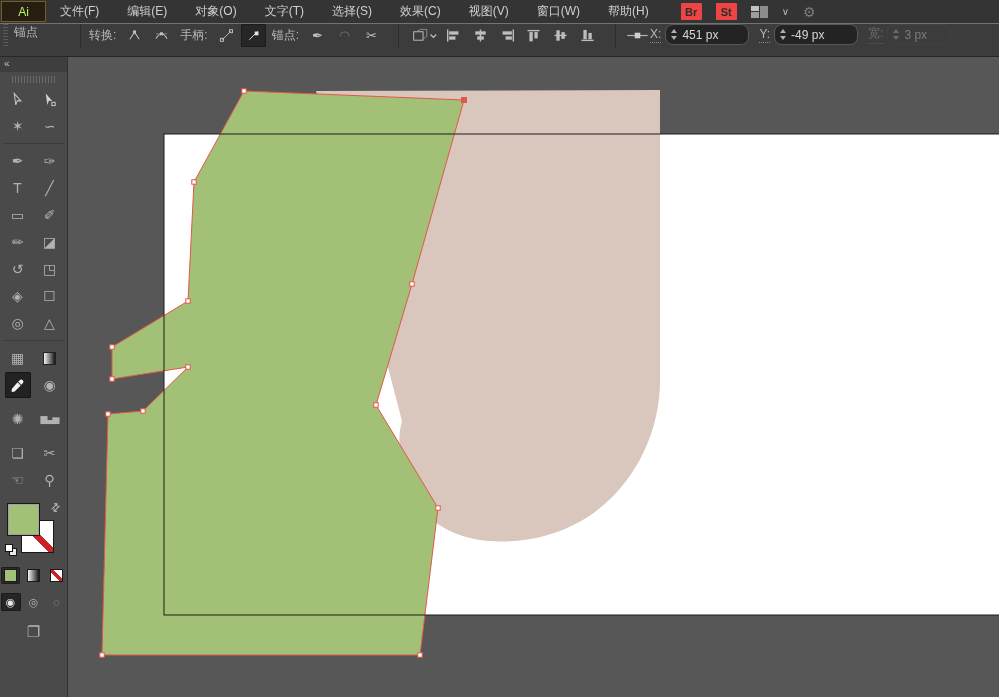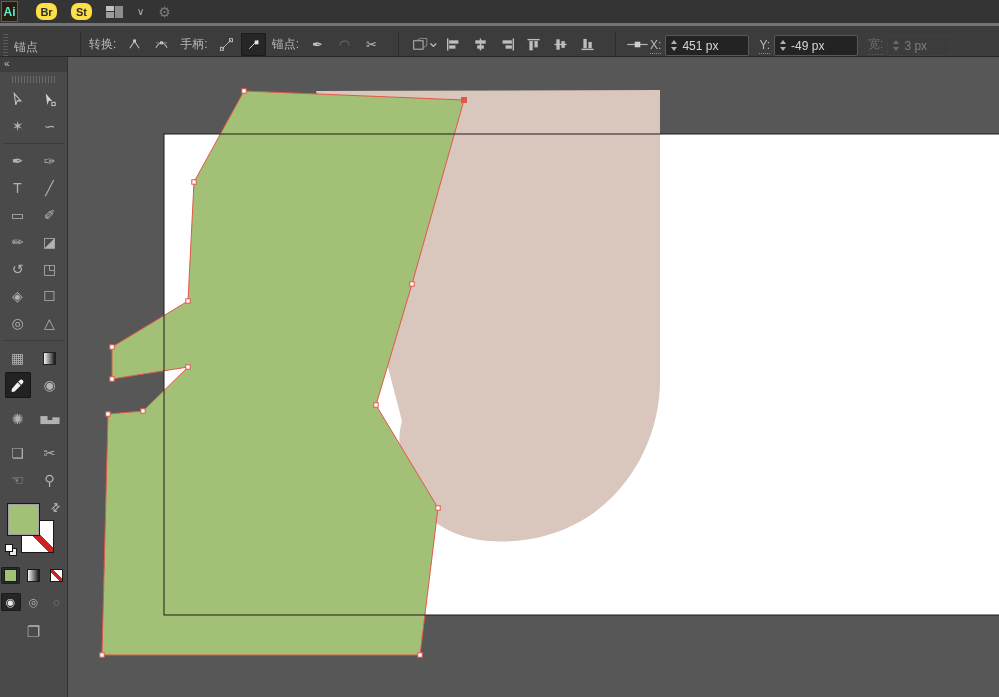--- a/index.html
+++ b/index.html
@@ -2,46 +2,46 @@
 <html><head>
 <meta charset="utf-8">
 <style>
   * { margin:0; padding:0; box-sizing:border-box; }
   html,body { width:999px; height:697px; overflow:hidden; }
   body { font-family:"Liberation Sans","DejaVu Sans",sans-serif; background:#3d3d3d; }
   .app { width:999px; height:697px; display:flex; flex-direction:column; background:#343434; }
 
   
   .menubar { height:23px; background:#343434; display:flex; align-items:center; font-size:12px; color:#cfcfcf; flex:0 0 auto; }
-  .ai-logo { width:17px; height:21px; margin-left:1px; background:#271e12; color:#5eead4; border:1px solid #7c5a28; font-weight:bold; font-size:12px; display:flex; align-items:center; justify-content:center; }
+  .ai-logo { width:45px; height:21px; margin-left:1px; background:#271e12; color:#bef264; border:1px solid #7c5a28; font-weight:normal; font-size:12px; display:flex; align-items:center; justify-content:center; }
   .menu-item { padding:0 14px; height:100%; display:flex; align-items:center; cursor:default; white-space:nowrap; }
   .mb-right { display:flex; align-items:center; gap:14px; margin-left:18px; }
-  .badge { width:21px; height:17px; background:#fde047; color:#2c2c2c; border-radius:7px; font-size:11px; font-weight:bold; display:flex; align-items:center; justify-content:center; }
+  .badge { width:21px; height:17px; background:#ef4444; color:#2c2c2c; border-radius:1px; font-size:11px; font-weight:bold; display:flex; align-items:center; justify-content:center; }
   .ws-icon { display:inline-block; width:17px; height:12px; position:relative; }
   .ws-icon i { position:absolute; background:#c2c2c2; }
   .ws-icon i:nth-child(1){ left:0; top:0; width:8px; height:5px; }
   .ws-icon i:nth-child(2){ left:9px; top:0; width:8px; height:12px; background:#8d8d8d; }
   .ws-icon i:nth-child(3){ left:0; top:6px; width:8px; height:6px; background:#9d9d9d; }
   .chev { color:#b5b5b5; font-size:10px; }
   .gpu { color:#7c7c7c; font-size:14px; }
 
   
-  .controlbar { height:34px; background:#3c3c3c; border-top:3px solid #737373; border-bottom:1px solid #262626; display:flex; align-items:flex-end; font-size:12px; color:#b8b8b8; flex:0 0 auto; }
+  .controlbar { height:34px; background:#3c3c3c; border-top:1px solid #737373; border-bottom:1px solid #262626; display:flex; align-items:flex-start; font-size:12px; color:#b8b8b8; flex:0 0 auto; }
   .grip { width:5px; height:22px; margin:0 6px 0 3px; background:repeating-linear-gradient(0deg,#5a5a5a 0 1px,transparent 1px 3px); }
   .cb-label { white-space:nowrap; }
   .panel-label { width:58px; }
   .vsep { width:1px; height:24px; background:#2e2e2e; margin:0 8px; }
   .icon-btn { width:25px; height:23px; border-radius:2px; display:flex; align-items:center; justify-content:center; color:#c0c0c0; font-size:13px; cursor:default; }
   .icon-btn.pressed { background:#262626; box-shadow:inset 0 0 0 1px #1b1b1b; }
   .icon-btn.disabled { opacity:.38; }
   .cb-group { display:flex; align-items:center; gap:2px; margin-right:6px; }
   .cb-group .lbl { margin-right:4px; }
   .num-wrap { display:flex; align-items:center; gap:4px; margin-right:10px; }
   .num-wrap .lbl { border-bottom:1px dotted #8a8a8a; padding-bottom:1px; }
-  .num-field { background:#232323; border:1px solid #585858; border-radius:2px; height:21px; display:flex; align-items:center; padding:0 5px; gap:5px; min-width:84px; color:#d6d6d6; }
+  .num-field { background:#232323; border:1px solid #585858; border-radius:8px; height:21px; display:flex; align-items:center; padding:0 5px; gap:5px; min-width:84px; color:#d6d6d6; }
   .stepper { display:flex; flex-direction:column; gap:3px; }
   .stepper i { width:0; height:0; border-left:3.5px solid transparent; border-right:3.5px solid transparent; }
   .stepper .up { border-bottom:4px solid #b0b0b0; }
   .stepper .dn { border-top:4px solid #b0b0b0; }
   .dis { opacity:.4; }
 
   
   .main { flex:1; display:flex; min-height:0; }
   .toolcol { width:68px; background:#4a4a4a; border-right:1px solid #2f2f2f; display:flex; flex-direction:column; align-items:center; flex:0 0 auto; }
   .tool-collapse { align-self:stretch; height:15px; background:#3e3e3e; color:#c0c0c0; font-size:10px; line-height:13px; padding-left:4px; cursor:default; }
@@ -86,20 +86,31 @@
   .canvas { flex:1; position:relative; background:#575757; overflow:hidden; }
   .canvas svg { position:absolute; left:0; top:0; }
 </style>
 </head>
 <body>
 
 <div class="app">
 
   <div class="menubar">
     <div class="ai-logo">Ai</div>
+    <div id="menu-items" style="display:flex;height:100%">
+        <div class="menu-item">文件(F)</div>
+        <div class="menu-item">编辑(E)</div>
+        <div class="menu-item">对象(O)</div>
+        <div class="menu-item">文字(T)</div>
+        <div class="menu-item">选择(S)</div>
+        <div class="menu-item">效果(C)</div>
+        <div class="menu-item">视图(V)</div>
+        <div class="menu-item">窗口(W)</div>
+        <div class="menu-item">帮助(H)</div>
+      </div>
     <div class="mb-right">
       <div class="badge">Br</div>
       <div class="badge">St</div>
       <span class="ws-icon">
           <i></i>
           <i></i>
           <i></i>
         </span>
       <span class="chev">∨</span>
       <span class="gpu">⚙</span>

